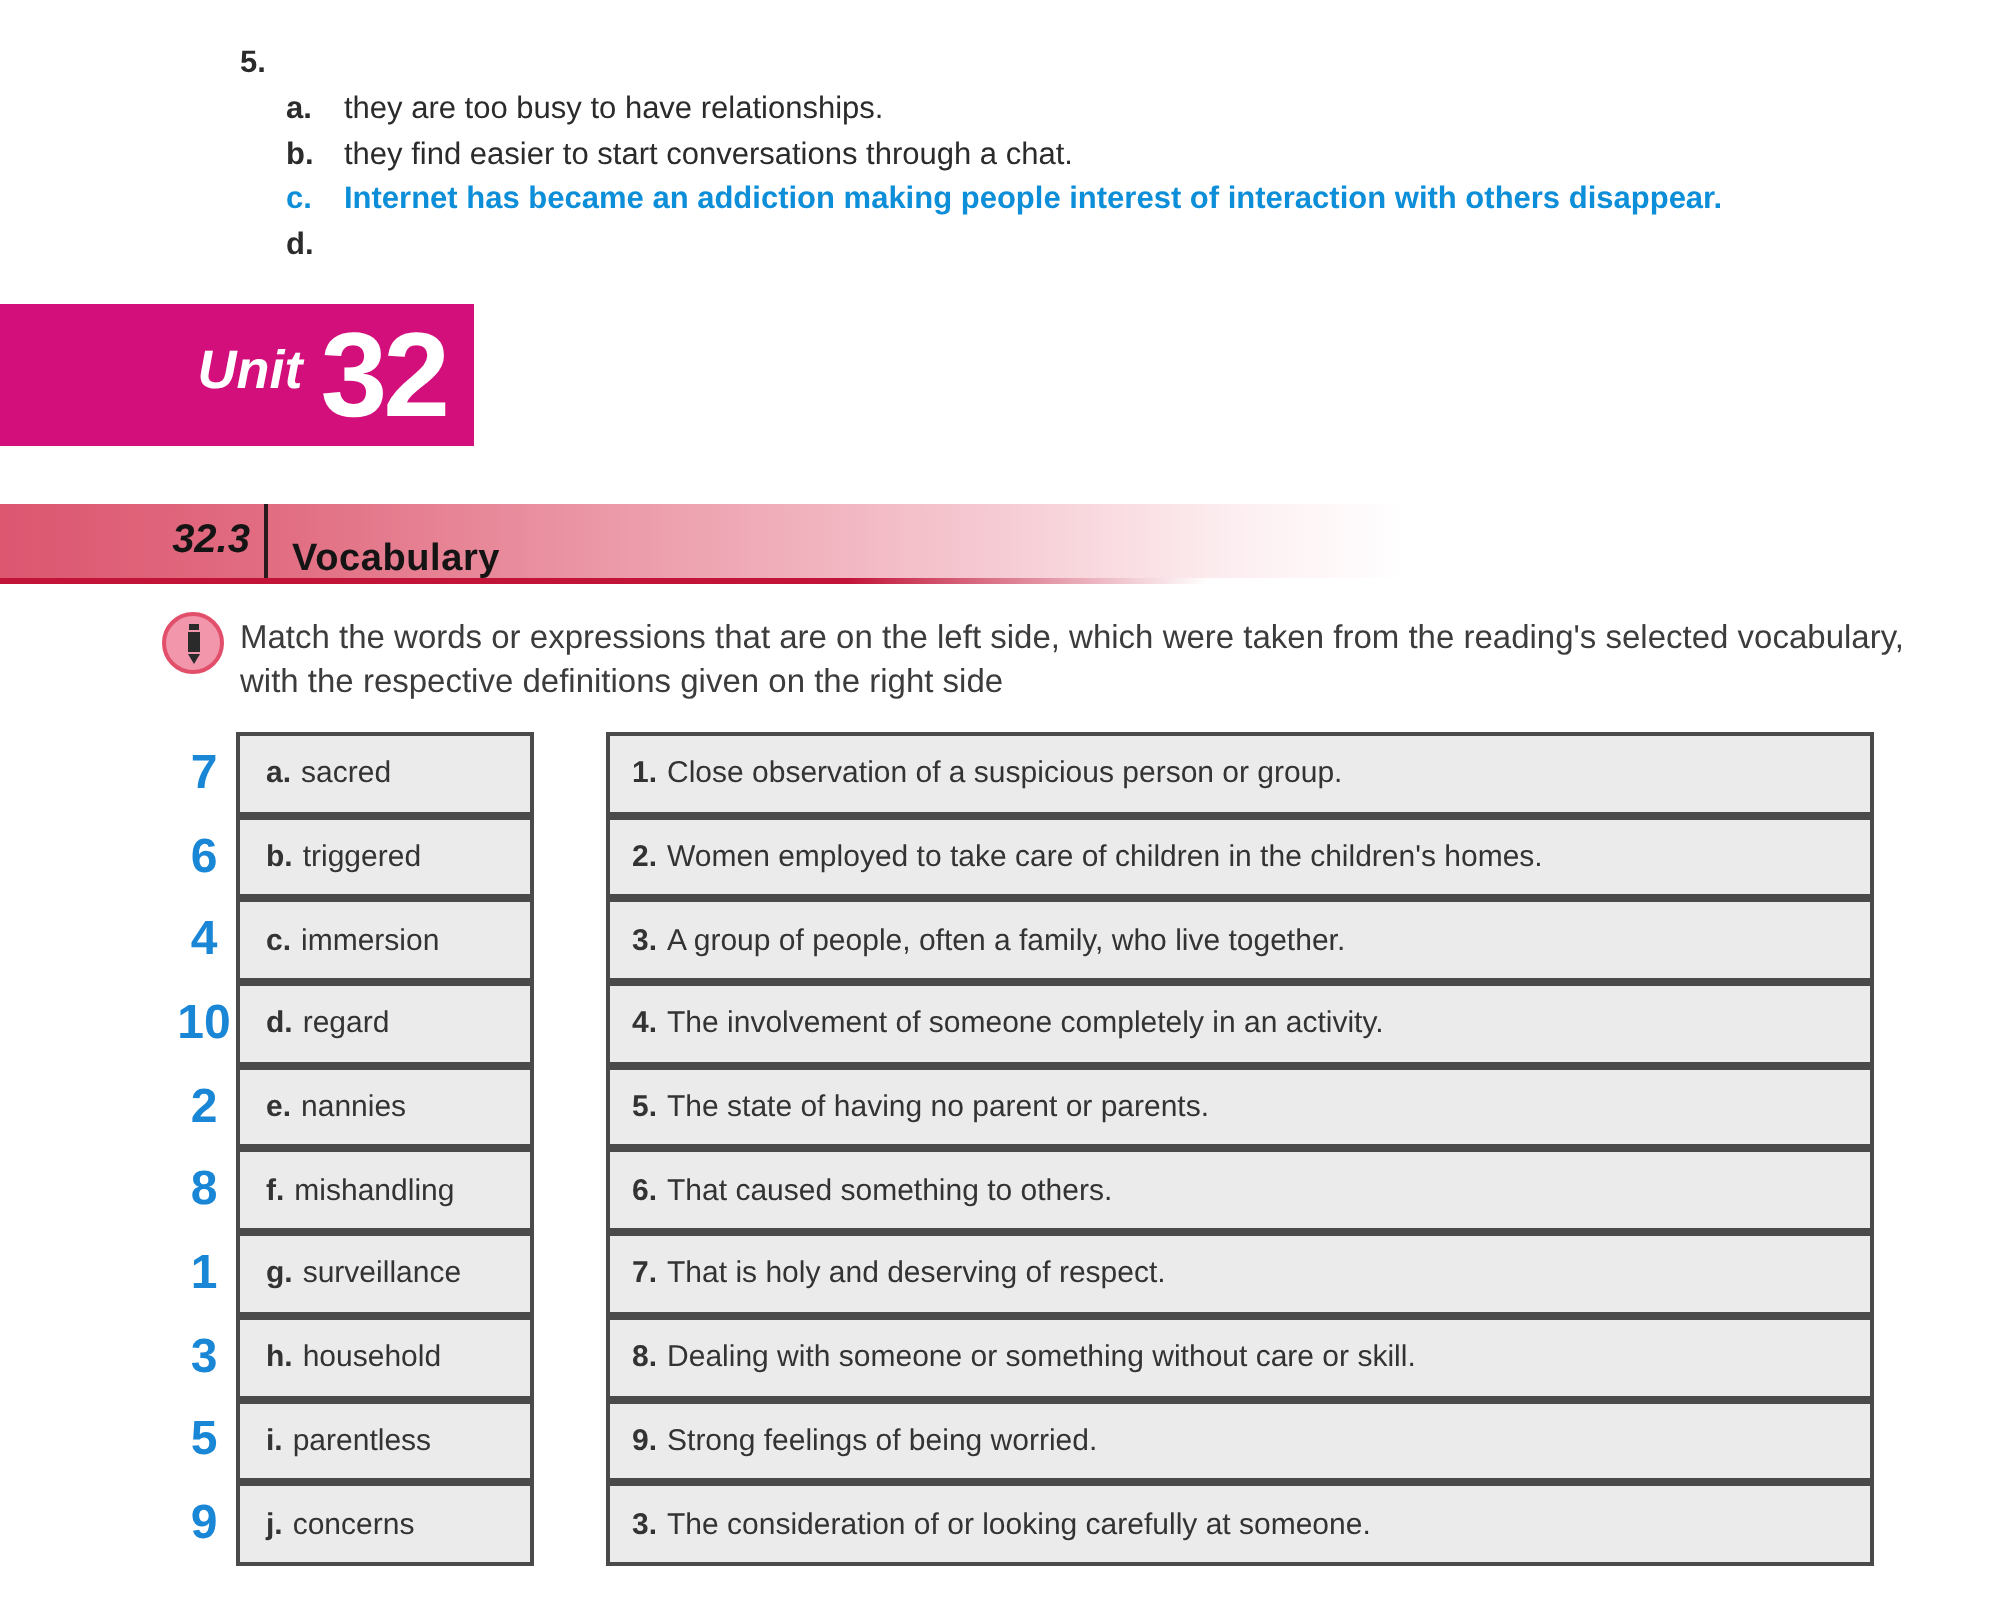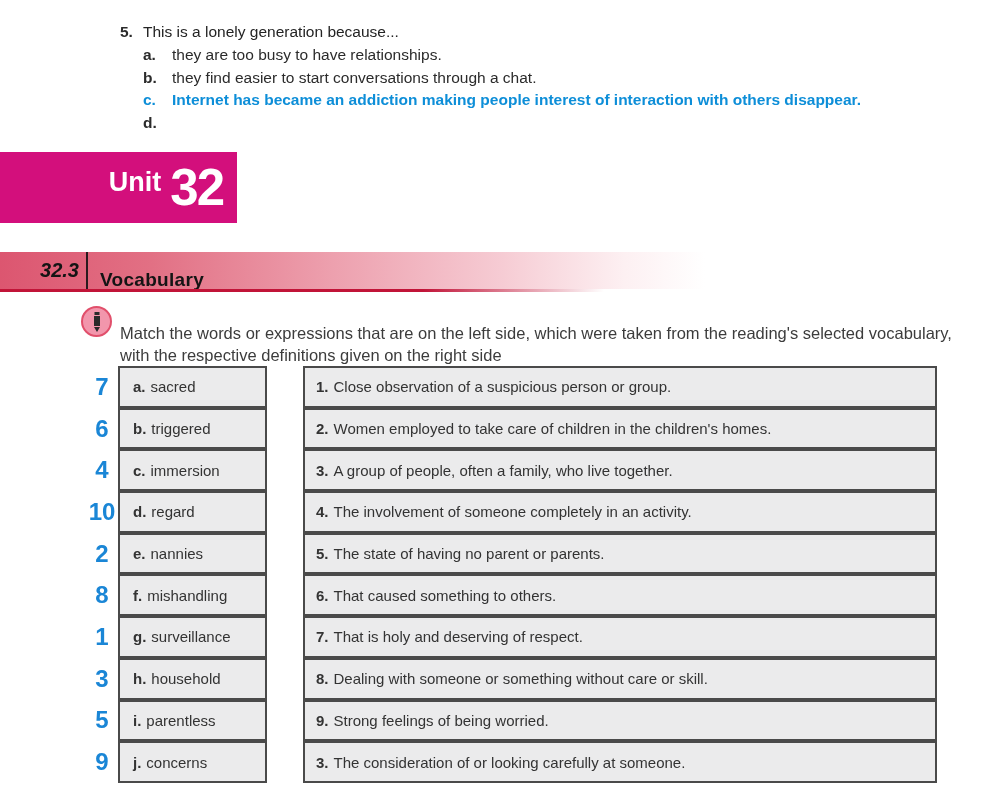--- a/index.html
+++ b/index.html
@@ -14,64 +14,63 @@
   .options { margin-left: 23px; margin-top: 1px; }
   .option-row { display: flex; line-height: 22.5px; font-size: 15.5px; }
   .option-label { font-weight: bold; width: 29px; flex: 0 0 29px; }
   .option-row.highlight .option-label,
   .option-row.highlight .option-text { color: #0d8ed8; font-weight: bold; }
 
   
   .unit-banner { position: absolute; left: 0; top: 152px; width: 237px; height: 71px;
     background: #d30f7c; display: flex; align-items: baseline; justify-content: flex-end;
     padding-right: 14px; }
-  .unit-word { color: #ffffff; font-weight: bold; font-size: 27px;
+  .unit-word { color: #ffffff; font-weight: bold; font-style: italic; font-size: 27px;
     margin-right: 9px; position: relative; top: -14px; }
-  .unit-number { color: #ffffff; font-weight: bold; font-size: 51px; line-height: 71px;
+  .unit-number { color: #ffffff; font-weight: bold; font-size: 60px; line-height: 71px;
     letter-spacing: -2px; text-align: center; }
 
   
   .section-bar { position: absolute; left: 0; top: 252px; width: 1007px; height: 37px;
     background: linear-gradient(90deg, #dc5670 0%, #e27084 15%, #eda0ae 33%,
       #f6ccd4 50%, #fdf0f2 62%, #ffffff 70%);
-    display: flex; align-items: center; }
+    display: flex; align-items: center; padding-left: 46px; }
   .section-number { width: 86px; text-align: right; font-weight: bold; font-style: italic;
     font-size: 20px; color: #141414; padding-right: 7px; }
   .section-divider { width: 2px; height: 37px; background: #2a1a1e; }
   .section-title { font-weight: bold; font-size: 19px; color: #141414; padding-left: 12px;
     letter-spacing: 0.3px; margin-top: 18px; }
   .section-underline { position: absolute; left: 0; top: 289px; width: 1007px; height: 3px;
     background: linear-gradient(90deg, #c11438 0%, #c11438 42%, rgba(193,20,56,0) 60%); }
 
   
   .instruction-icon { position: absolute; left: 81px; top: 306px; width: 31px; height: 31px;
     border-radius: 50%; background: #f296ac; border: 2.5px solid #e14f6b;
     display: flex; align-items: center; justify-content: center; }
-  .instruction-text { position: absolute; left: 120px; top: 323px; width: 852px;
+  .instruction-text { position: absolute; left: 120px; top: 309px; width: 852px;
     font-size: 16.5px; line-height: 21.5px; color: #3c3c3c; }
 
   
   .answers-col { position: absolute; left: 88px; top: 366px; width: 28px; }
   .answer-num { height: 41.7px; display: flex; align-items: center; justify-content: center;
     color: #1a86d6; font-weight: bold; font-size: 24px; }
   .words-col { position: absolute; left: 118px; top: 366px; width: 149px; }
   .defs-col  { position: absolute; left: 303px; top: 366px; width: 634px; }
   .cell { height: 41.7px; background: #ebebec; border: 2px solid #4a4a4a;
     display: flex; align-items: center; font-size: 15px; color: #333333; }
   .word-cell { padding-left: 13px; }
   .def-cell  { padding-left: 11px; padding-right: 6px; }
   .cell b { margin-right: 5px; }
 </style>
 </head>
 <body>
 
 <section class="question-block">
   <div class="q-line">
     <span class="q-num">5.</span>
-    <span class="q-text">This is a lonely generation because...</span>
   </div>
   <div class="options" id="options">
       <div class="option-row">
         <span class="option-label">a.</span>
         <span class="option-text">they are too busy to have relationships.</span>
       </div>
       <div class="option-row">
         <span class="option-label">b.</span>
         <span class="option-text">they find easier to start conversations through a chat.</span>
       </div>

